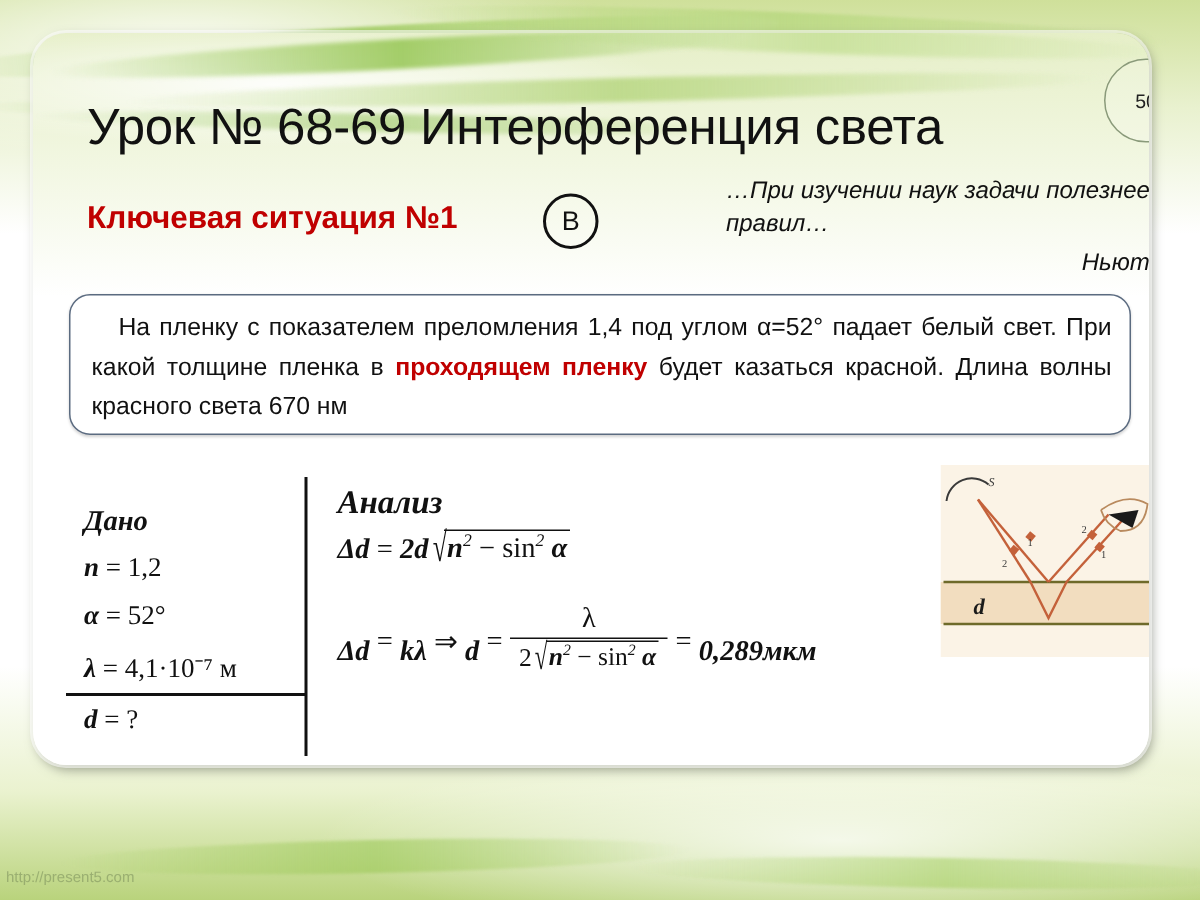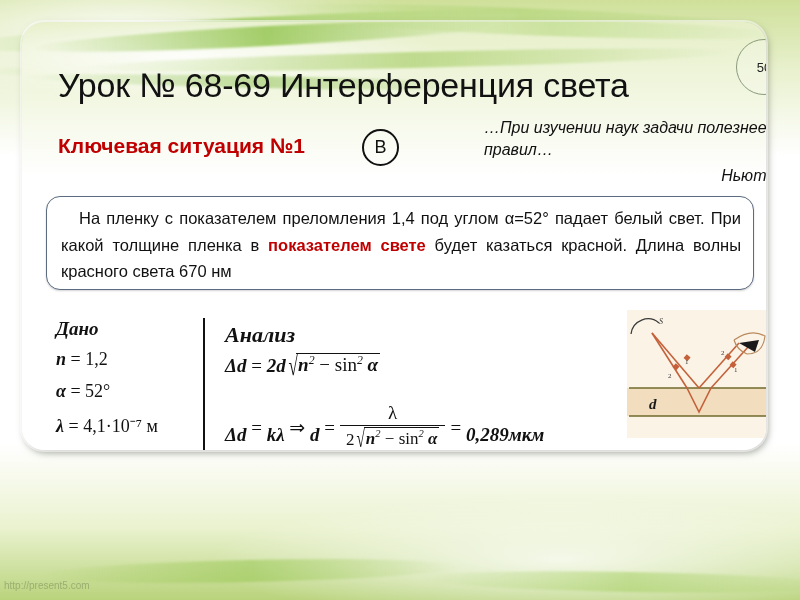--- a/index.html
+++ b/index.html
@@ -19,21 +19,21 @@
   .streak{position:absolute;pointer-events:none;border-radius:50%;filter:blur(1.2px);}
   .s1{left:-40px;top:18px;width:560px;height:26px;background:linear-gradient(90deg,rgba(140,190,70,.0),rgba(150,200,80,.75),rgba(255,255,255,.1));transform:rotate(-3.2deg);}
   .s2{left:30px;top:46px;width:700px;height:18px;background:linear-gradient(90deg,rgba(190,220,140,.0),rgba(165,205,95,.6),rgba(255,255,255,.05));transform:rotate(-1.6deg);}
   .s3{left:-20px;top:70px;width:520px;height:14px;background:linear-gradient(90deg,rgba(120,175,60,.0),rgba(135,190,70,.5),rgba(255,255,255,.05));transform:rotate(1.4deg);}
   .s4{left:260px;top:8px;width:520px;height:20px;background:linear-gradient(90deg,rgba(255,255,255,.0),rgba(170,210,110,.55),rgba(255,255,255,.0));transform:rotate(2.2deg);}
   .s5{left:40px;top:560px;width:420px;height:22px;background:linear-gradient(90deg,rgba(255,255,255,0),rgba(150,198,80,.55),rgba(255,255,255,0));transform:rotate(-1.2deg);}
   .s6{left:420px;top:572px;width:420px;height:20px;background:linear-gradient(90deg,rgba(255,255,255,0),rgba(160,205,90,.5),rgba(255,255,255,0));transform:rotate(1deg);}
 
   
   #panel{
-    position:absolute;left:22px;top:22px;width:744px;height:428px;
+    position:absolute;left:22px;top:22px;width:744px;height:488px;
     border-radius:22px;
     background:linear-gradient(180deg,rgba(255,255,255,0) 0%,rgba(255,255,255,.0) 14%,#ffffff 22%,#ffffff 100%);
     box-shadow:0 0 0 2px rgba(255,255,255,.55), 2px 3px 7px rgba(90,95,80,.55);
     overflow:hidden;
   }
   #panel-inner{position:absolute;inset:0;border-radius:22px;
     background:
       radial-gradient(ellipse 380px 60px at 160px 34px, rgba(255,255,255,.9), rgba(255,255,255,0) 70%),
       linear-gradient(180deg,#e6efc8 0%,#f2f7e2 18%,#ffffff 36%,#ffffff 100%);
   }
@@ -77,21 +77,21 @@
     box-shadow:0 1px 2px rgba(0,0,0,.18);
   }
   #problem-text{
     position:absolute;left:14px;top:8px;right:12px;
     font-size:16.5px;line-height:1.62;color:#111;text-align:justify;text-indent:18px;
   }
   #problem-text .hl{color:#C00000;font-weight:bold;}
   
   #given{position:absolute;left:34px;top:296px;width:150px;}
   .mth{font-family:"Liberation Serif", serif;color:#111;}
-  #given .ttl{font-style:italic;font-weight:bold;font-size:19px;margin-bottom:9px;}
+  #given .ttl{font-style:italic;font-weight:bold;font-size:19px;margin-bottom:9px;margin-top:19px;}
   #given .row{font-size:18px;margin-bottom:11px;white-space:nowrap;}
   #given .row i{font-style:italic;font-weight:bold;}
   #given-rule{position:absolute;left:22px;top:440px;width:160px;height:0;border-top:2.5px solid #111;}
   #given-ans{position:absolute;left:34px;top:447px;font-size:18px;}
   #given-ans i{font-style:italic;font-weight:bold;}
   #vdivider{position:absolute;left:181px;top:296px;width:0;height:186px;border-left:2.6px solid #111;}
   
   #analysis{position:absolute;left:203px;top:300px;width:400px;}
   #analysis .ttl{font-style:italic;font-weight:bold;font-size:22px;color:#111;margin-bottom:14px;}
   .eq{font-family:"Liberation Serif", serif;font-size:19px;color:#111;white-space:nowrap;}
@@ -153,21 +153,21 @@
     <div id="key-sit">Ключевая ситуация №1</div>
     <div id="key-circle">
       <span>В</span>
     </div>
 
     <div id="quote">…При изучении наук задачи полезнее правил…</div>
     <div id="quote-author">Ньютон</div>
 
     <div id="problem-box">
       <div id="problem-text">
-        <span>На пленку с показателем преломления 1,4 под углом α=52° падает белый свет. При какой толщине пленка в </span><span class="hl">показателем свете</span><span> будет казаться красной. Длина волны красного света 670 нм</span>
+        <span>На пленку с показателем преломления 1,4 под углом α=52° падает белый свет. При какой толщине пленка в </span><span class="hl">проходящем пленку</span><span> будет казаться красной. Длина волны красного света 670 нм</span>
       </div>
     </div>
 
     <div id="given" class="mth">
       <div class="ttl">Дано</div>
       <div class="row">
         <i>n</i>
         <span>= 1,2</span>
       </div>
       <div class="row">

